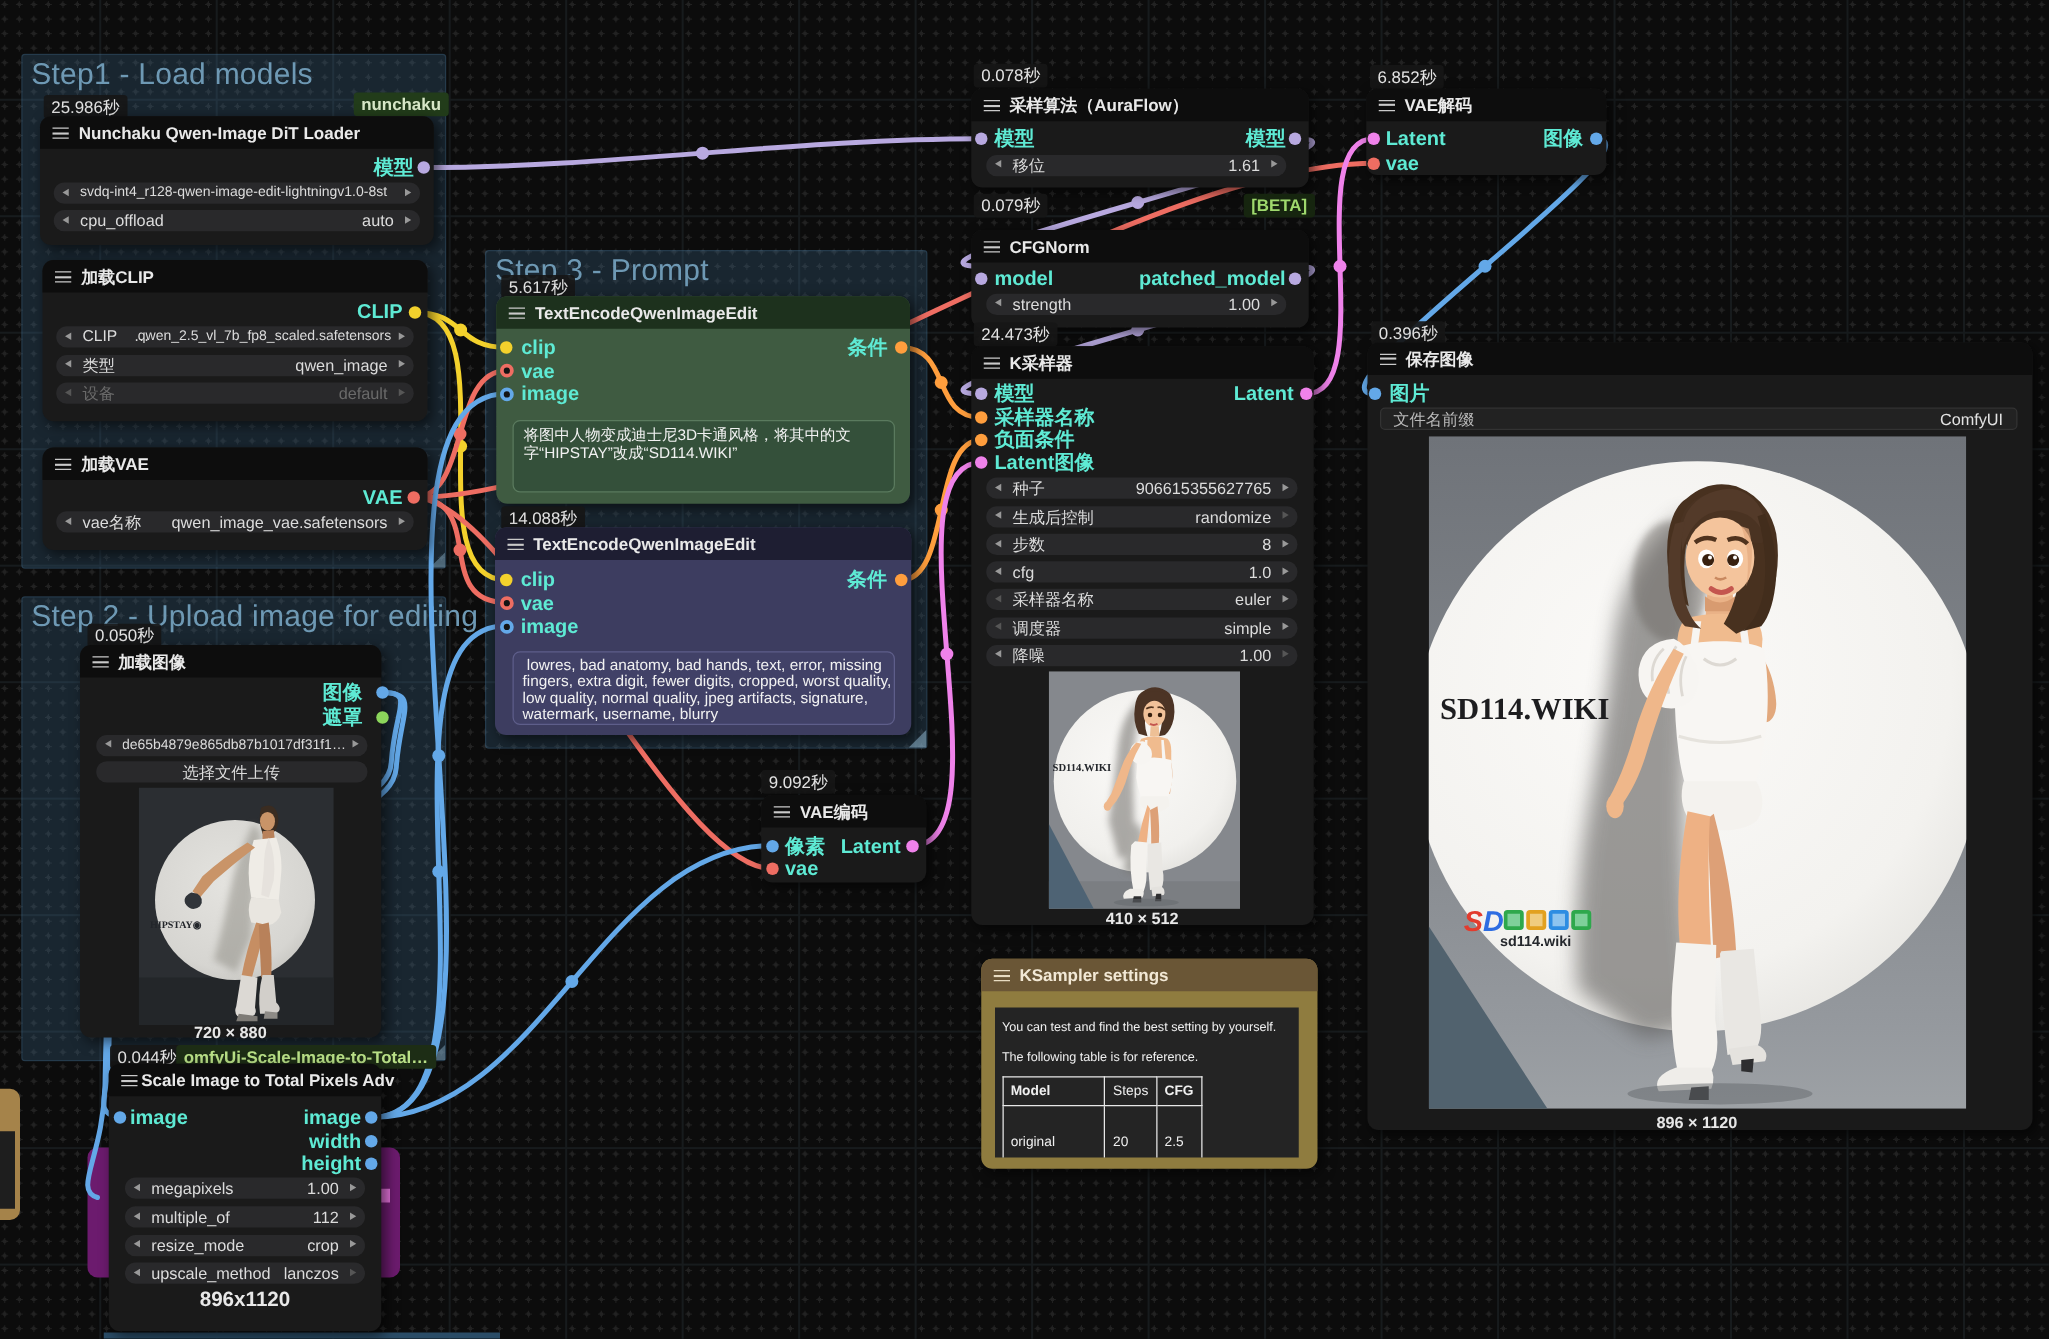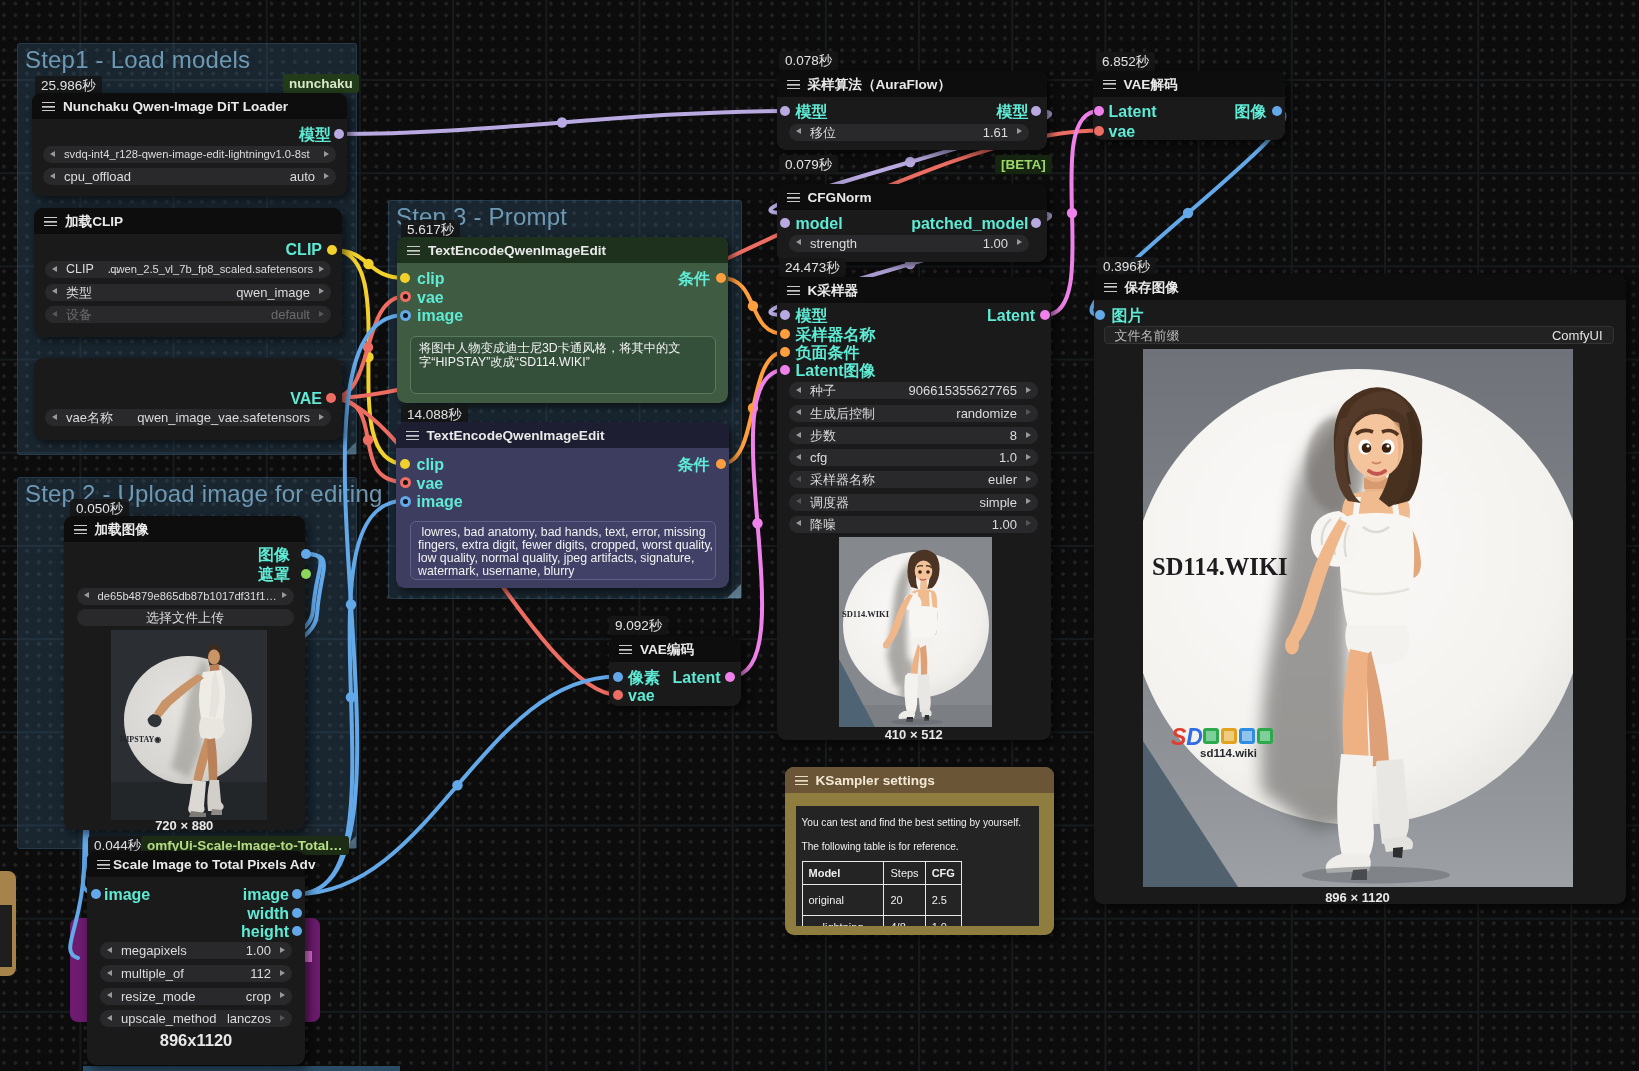--- a/index.html
+++ b/index.html
@@ -135,20 +135,21 @@
       </div>
   <div class="w" style="left:11px;top:98px;width:286px">
         <span class="la dim"></span>
         <span class="nm dim">设备</span>
         <span class="vl dim">default</span>
         <span class="ra dim"></span>
       </div>
 </div>
 
 <div class="node" style="left:34px;top:358px;width:308px;height:82px">
+  <div class="hd"><i class="bg1"></i>加载VAE</div>
   <div class="sl slr" style="right:20px;top:33px">VAE</div>
   <div class="sock" style="left:292px;top:35px;background:#ee6d62"></div>
   <div class="w" style="left:11px;top:51px;width:286px">
         <span class="la"></span>
         <span class="nm">vae名称</span>
         <span class="vl">qwen_image_vae.safetensors</span>
         <span class="ra"></span>
       </div>
 </div>
 
@@ -433,21 +434,21 @@
     <table style="border-collapse:collapse;margin-top:2px;font-size:11px;line-height:12px;color:#efefef">
       <tbody>
             <tr>
               <td style="border:1.2px solid #e8e8e8;padding:5px 6px;font-weight:bold;width:36px">Model</td>
               <td style="border:1.2px solid #e8e8e8;padding:5px 6px;font-weight:normal;width:25px">Steps</td>
               <td style="border:1.2px solid #e8e8e8;padding:5px 6px;font-weight:bold;width:18px">CFG</td>
             </tr>
       <tr>
               <td style="border:1.2px solid #e8e8e8;padding:5px 6px">original</td>
               <td style="border:1.2px solid #e8e8e8;padding:5px 6px">20</td>
-              <td style="border:1.2px solid #e8e8e8;padding:9px 6px">2.5</td>
+              <td style="border:1.2px solid #e8e8e8;padding:23px 6px">2.5</td>
             </tr>
       <tr>
               <td style="border:1.2px solid #e8e8e8;padding:5px 20px">lightning</td>
               <td style="border:1.2px solid #e8e8e8;padding:5px 6px">4/8</td>
               <td style="border:1.2px solid #e8e8e8;padding:5px 6px">1.0</td>
             </tr>
     </tbody>
         </table>
   </div>
 </div>

